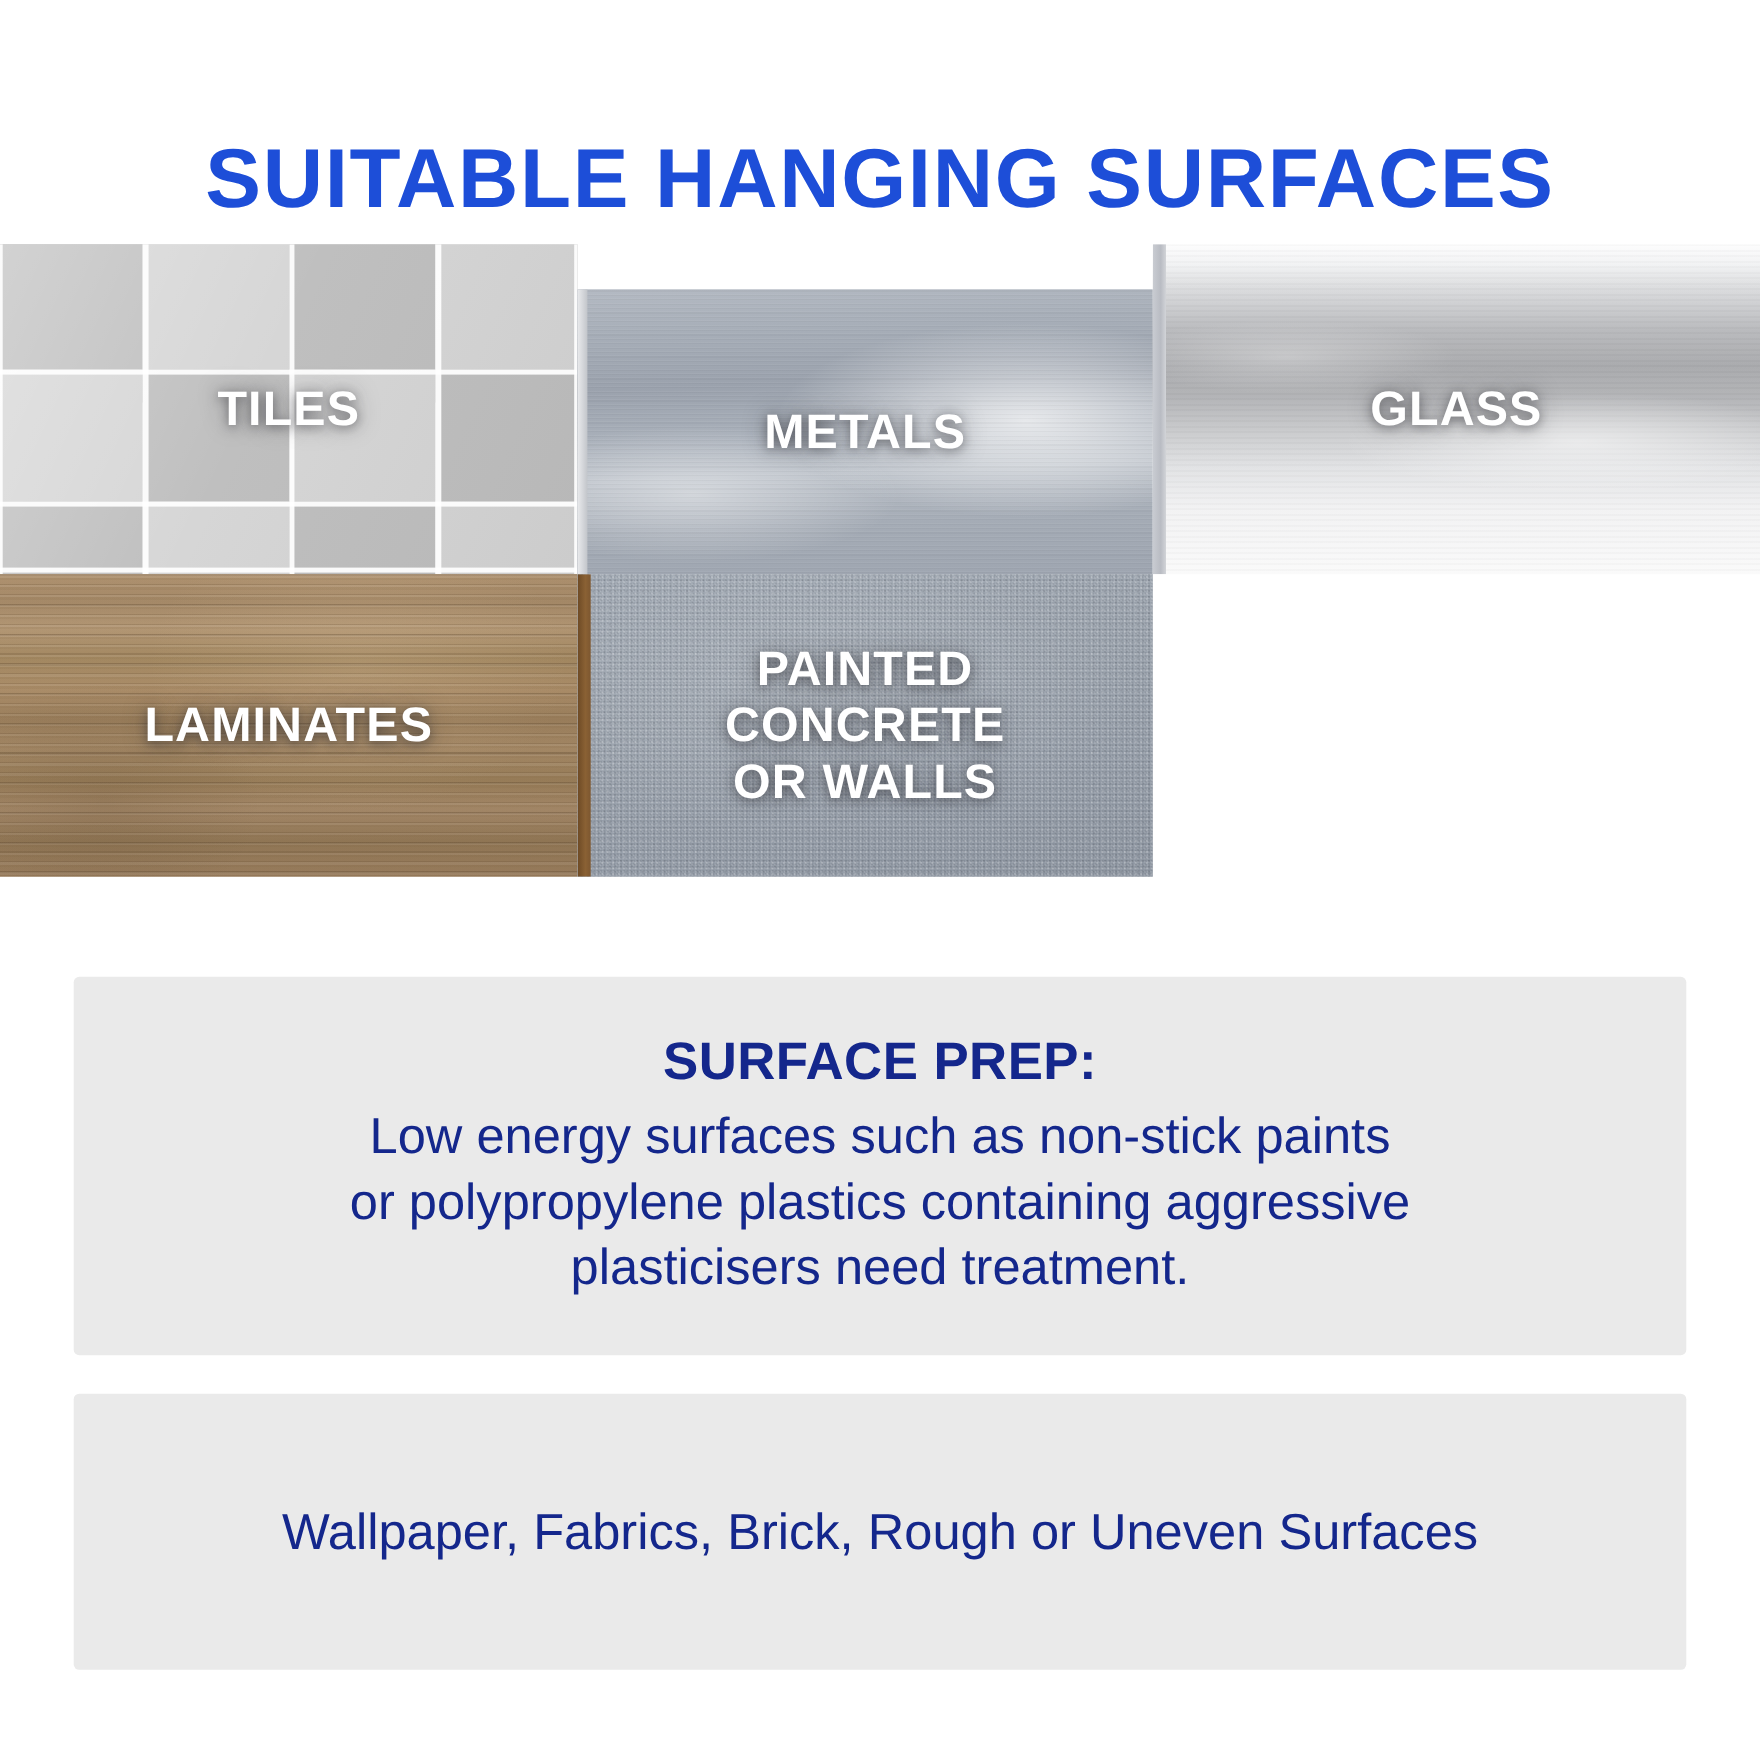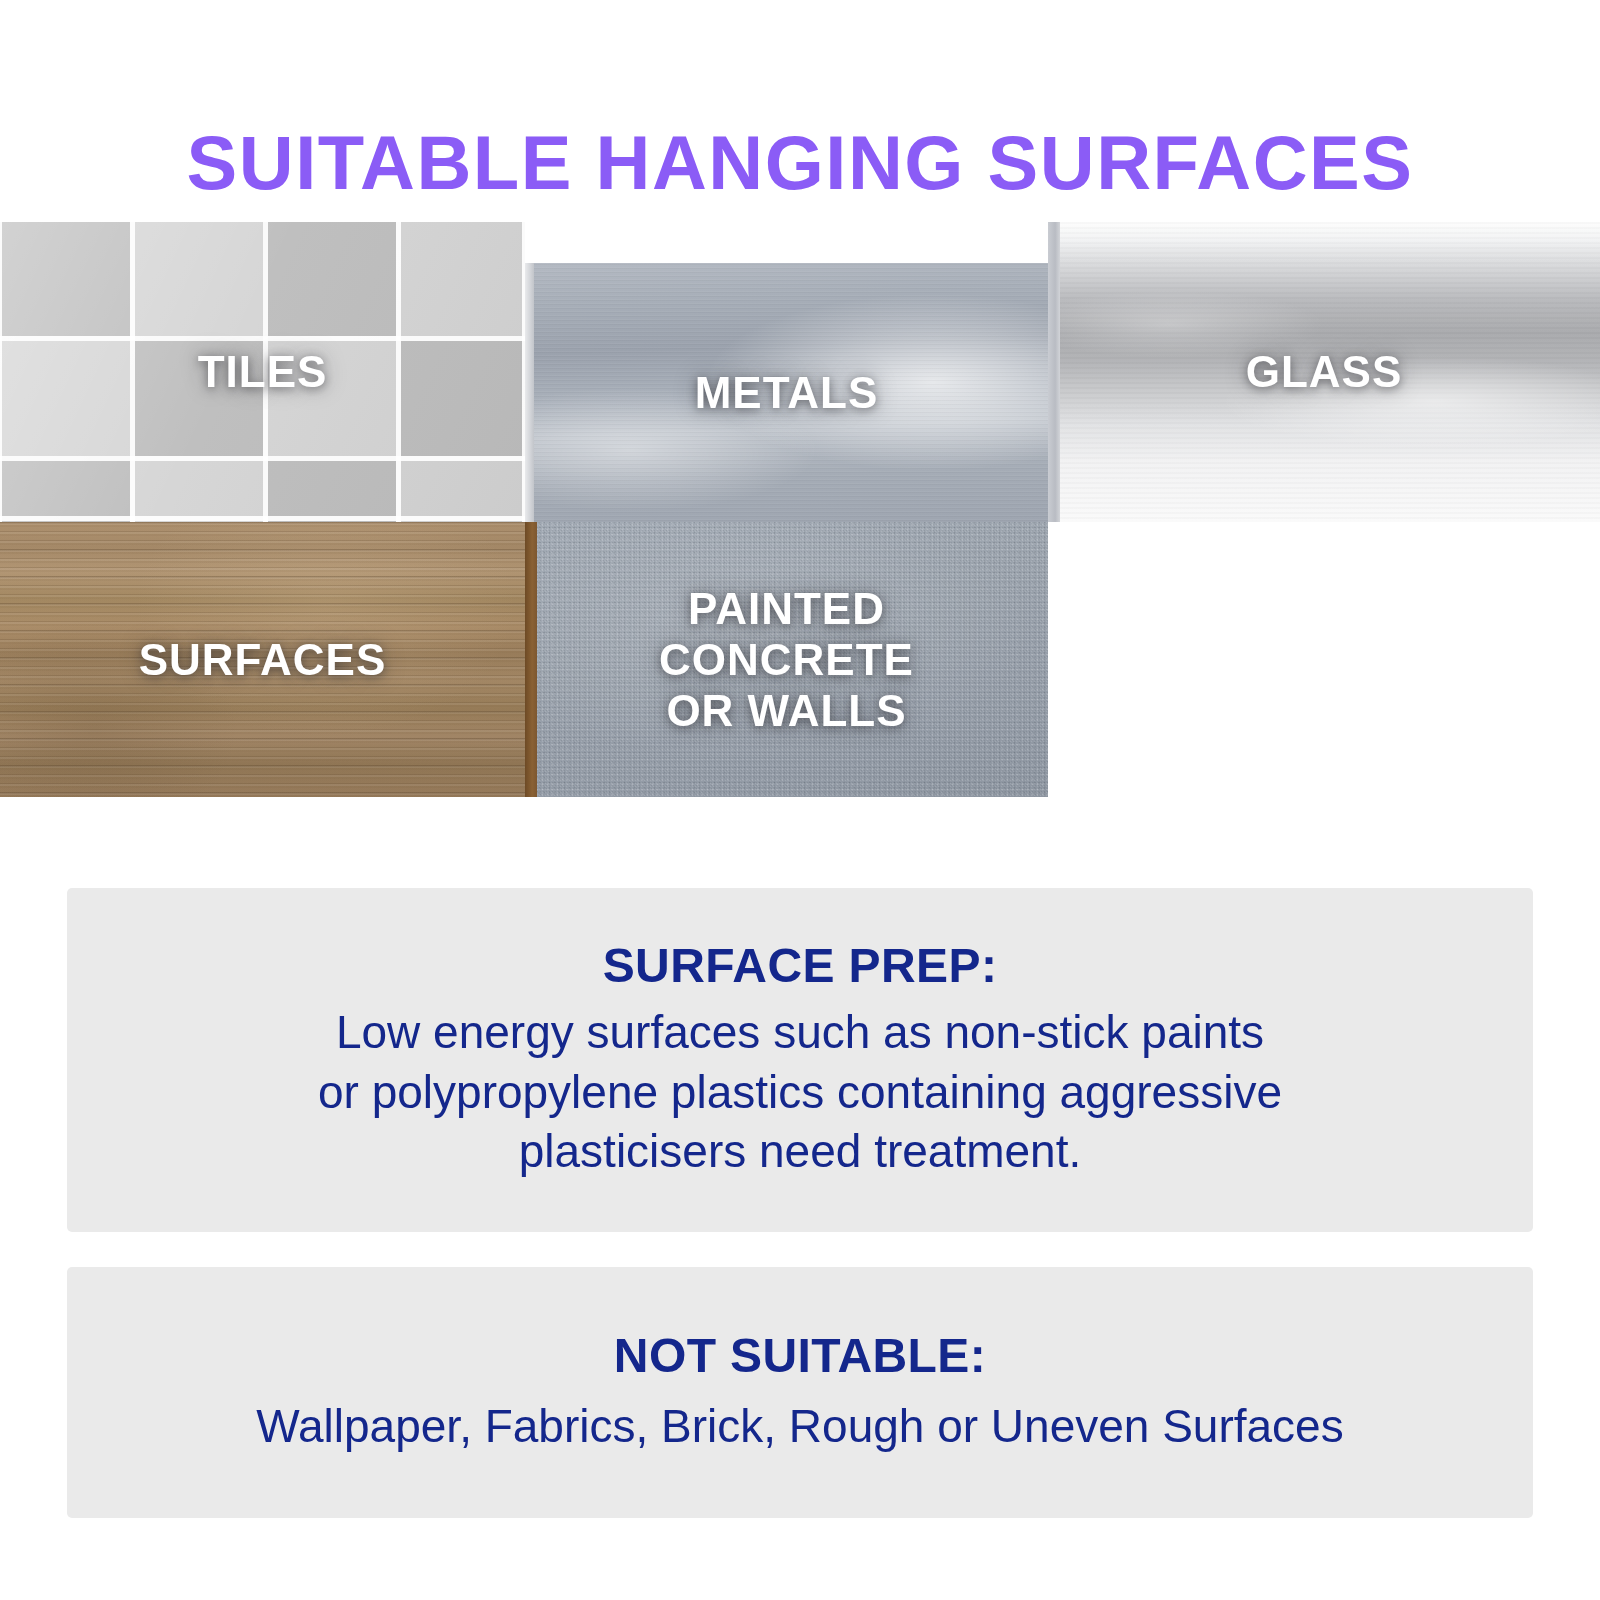--- a/index.html
+++ b/index.html
@@ -19,21 +19,21 @@
   
   .page-title {
     position: absolute;
     top: 72px;
     left: 0;
     width: 1600px;
     text-align: center;
     font-size: 76px;
     font-weight: bold;
     letter-spacing: 1.5px;
-    color: #8b5cf6;
+    color: #1d4ed8;
     line-height: 1.05;
   }
 
   
   .surface-grid {
     position: absolute;
     top: 222px;
     left: 0;
     width: 1600px;
     height: 575px;
@@ -257,35 +257,34 @@
 
   <div class="surface-cell tex-metals">
     <span class="surface-label">METALS</span>
   </div>
 
   <div class="surface-cell tex-glass">
     <span class="surface-label">GLASS</span>
   </div>
 
   <div class="surface-cell tex-laminates">
-    <span class="surface-label">SURFACES</span>
+    <span class="surface-label">LAMINATES</span>
   </div>
 
 
   <div class="surface-cell tex-concrete">
     <span class="surface-label">PAINTED
 CONCRETE
 OR WALLS</span>
   </div>
 
 </div>
 
 <div class="info-box" id="prep-box">
   <p class="box-heading">SURFACE PREP:</p>
   <p class="box-body">Low energy surfaces such as non-stick paints
 or polypropylene plastics containing aggressive
 plasticisers need treatment.</p>
 </div>
 
 <div class="info-box" id="not-box">
-  <p class="box-heading">NOT SUITABLE:</p>
   <p class="box-body">Wallpaper, Fabrics, Brick, Rough or Uneven Surfaces</p>
 </div>
 
 </body></html>

